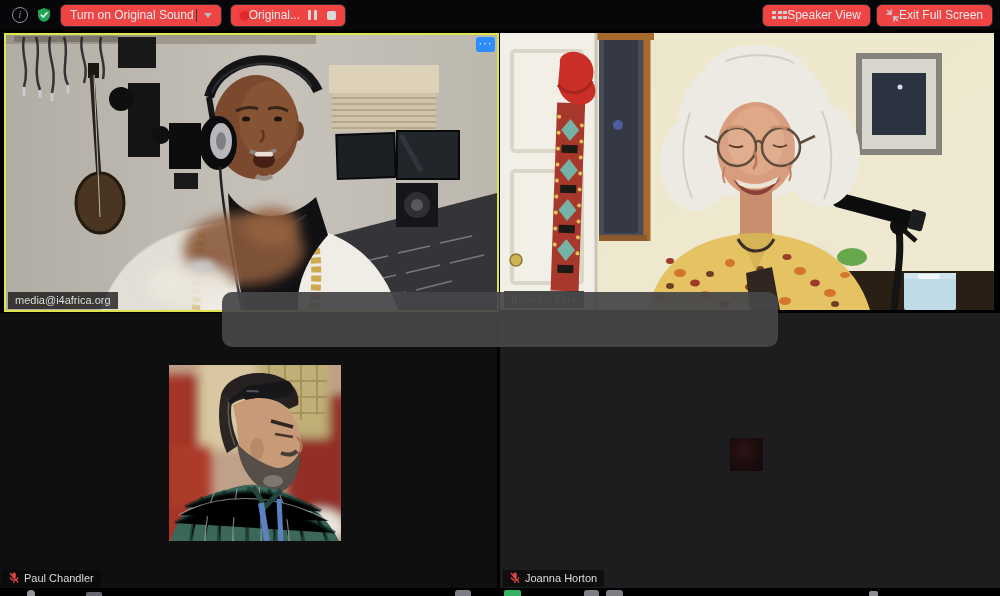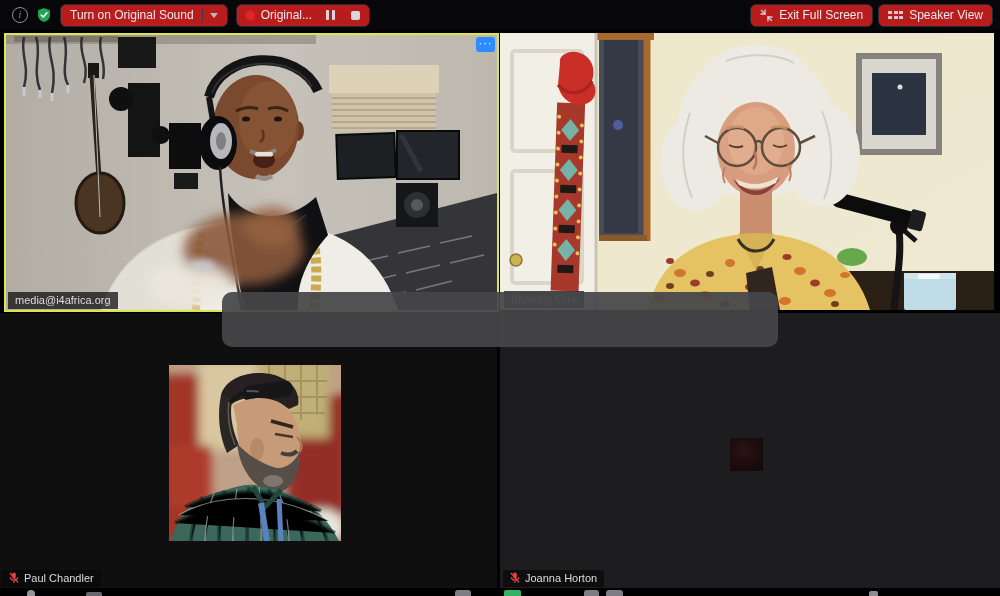--- a/index.html
+++ b/index.html
@@ -4,22 +4,22 @@
 <style>
   html,body{margin:0;padding:0;background:#000;}
   .stage{position:relative;width:1000px;height:596px;background:#000;overflow:hidden;
          font-family:"Liberation Sans",sans-serif;-webkit-font-smoothing:antialiased;}
 
   
   .topbar{position:absolute;left:0;top:0;width:100%;height:30px;background:#070709;
           display:flex;align-items:center;z-index:20;}
   .tb-left{display:flex;align-items:center;gap:8px;margin-left:12px;}
   .tb-right{display:flex;align-items:center;gap:5px;margin-left:auto;margin-right:7px;}
-  .tb-btn{background:#b91c1c;border:1px solid #2a2a30;border-radius:6px;height:21px;
-          display:flex;align-items:center;color:#e9e9ec;font-size:12px;padding:0 9px;gap:6px;cursor:default;}
+  .tb-btn{background:#ef4444;border:1px solid #2a2a30;border-radius:6px;height:21px;
+          display:flex;align-items:center;color:#e9e9ec;font-size:12px;padding:0 9px;cursor:default;}
   .info-circle{width:14px;height:14px;border:1.5px solid #8f8f95;border-radius:50%;
                color:#8f8f95;font-size:10px;line-height:14px;text-align:center;font-style:italic;
                font-family:"Liberation Serif",serif;}
   .sound-caret{display:flex;align-items:center;border-left:1px solid #3a3a40;padding-left:7px;margin-left:2px;height:13px;}
   .caret{width:0;height:0;border-left:4px solid transparent;border-right:4px solid transparent;border-top:5px solid #b9b9bf;}
   .rec-dot{width:9px;height:9px;border-radius:50%;background:#e02626;box-shadow:0 0 0 2.5px rgba(224,38,38,.18);}
   .rec-pause{display:flex;gap:3px;margin-left:6px;padding:2px;}
   .rec-pause i{display:block;width:3px;height:10px;background:#d8d8dc;border-radius:1px;}
   .rec-stop{width:9px;height:9px;background:#d8d8dc;border-radius:2px;margin-left:8px;}
   .grid-ico{display:grid;grid-template-columns:4px 4px 4px;grid-template-rows:3px 3px;gap:1.5px;}
@@ -90,42 +90,42 @@
         <span>Original...</span>
         <span class="rec-pause">
             <i></i>
             <i></i>
           </span>
         <span class="rec-stop"></span>
       </div>
     </div>
     <div class="tb-right">
       <div class="tb-btn">
+        <span class="grid-ico">
+            <i></i>
+            <i></i>
+            <i></i>
+            <i></i>
+            <i></i>
+            <i></i>
+          </span>
+        <span>Speaker View</span>
+      </div>
+      <div class="tb-btn">
         <span class="fs-ico">
           <svg viewBox="0 0 13 13">
             <g stroke="#cfcfd4" stroke-width="1.4" fill="none" stroke-linecap="round">
               <path d="M1 5 L5 5 L5 1"></path>
                 <path d="M5 5 L1.5 1.5"></path>
               <path d="M12 8 L8 8 L8 12"></path>
                 <path d="M8 8 L11.5 11.5"></path>
             </g>
           </svg>
         </span>
         <span>Exit Full Screen</span>
-      </div>
-      <div class="tb-btn">
-        <span class="grid-ico">
-            <i></i>
-            <i></i>
-            <i></i>
-            <i></i>
-            <i></i>
-            <i></i>
-          </span>
-        <span>Speaker View</span>
       </div>
     </div>
   </div>
 
   <div class="tile tile1">
     <svg viewBox="0 0 491 275" preserveAspectRatio="none">
       <defs>
         <linearGradient id="s1wall" x1="0" y1="0" x2="1" y2="0">
           <stop offset="0" stop-color="#b2ada4"></stop>
             <stop offset=".55" stop-color="#c6c2ba"></stop>

